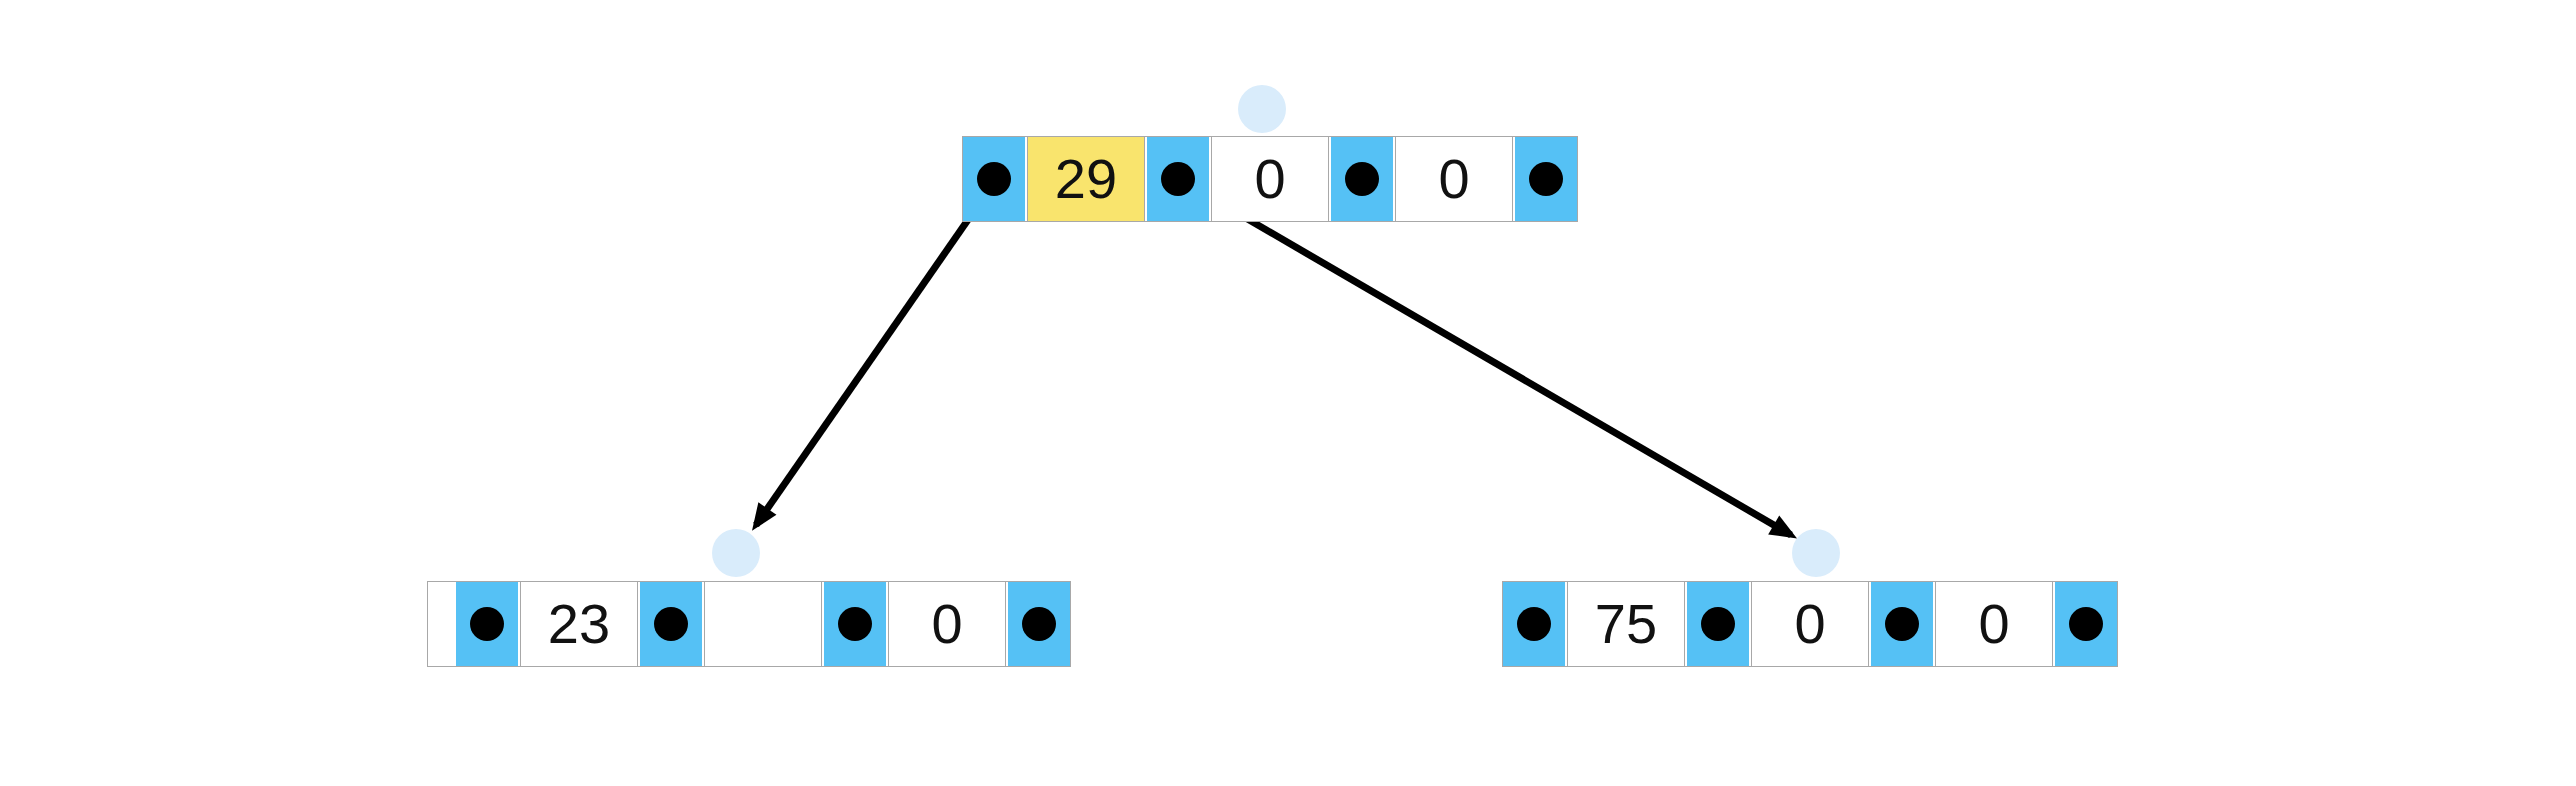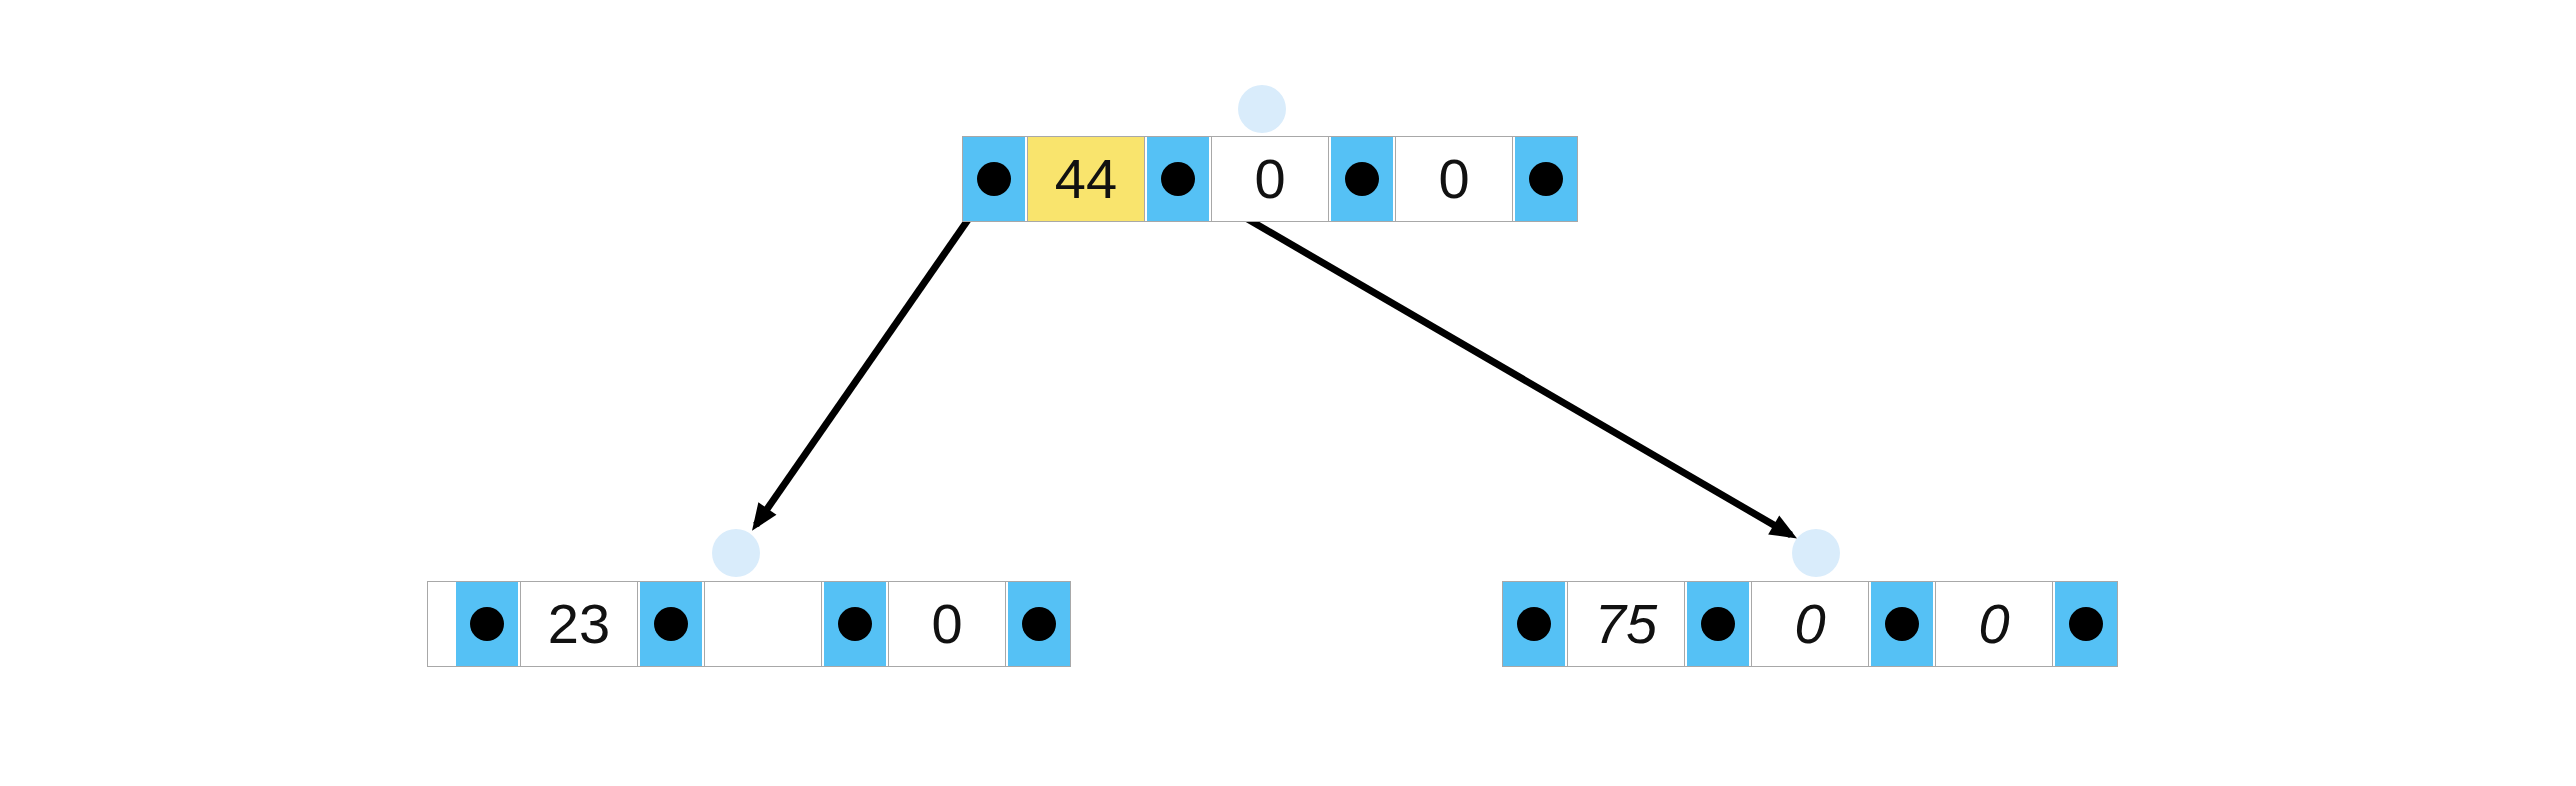--- a/index.html
+++ b/index.html
@@ -25,21 +25,21 @@
   .cell.key.highlight{background:#f9e46d;}
   .dot{width:34px;height:34px;border-radius:50%;background:#000000;}
 
   .cursor{
     position:absolute;width:48px;height:48px;border-radius:50%;
     background:#d9ecfb;
   }
 
   #node-root{left:962px;top:136px;}
   #node-left{left:427px;top:581px;padding-left:28px;}
-  #node-right{left:1502px;top:581px;font-style:italic;}
+  #node-right{left:1502px;top:581px;}
 
   #cursor-root{left:1238px;top:85px;}
   #cursor-left{left:712px;top:529px;}
   #cursor-right{left:1792px;top:529px;}
 </style>
 </head>
 <body>
 
 <div class="canvas">
 
@@ -54,21 +54,21 @@
   </svg>
 
   <div class="cursor" id="cursor-root"></div>
   <div class="cursor" id="cursor-left"></div>
   <div class="cursor" id="cursor-right"></div>
 
   <div class="node" id="node-root">
     <div class="cell pointer">
       <span class="dot"></span>
     </div>
-    <div class="cell key highlight">44</div>
+    <div class="cell key highlight">29</div>
     <div class="cell pointer">
       <span class="dot"></span>
     </div>
     <div class="cell key">0</div>
     <div class="cell pointer">
       <span class="dot"></span>
     </div>
     <div class="cell key">0</div>
     <div class="cell pointer">
       <span class="dot"></span>

